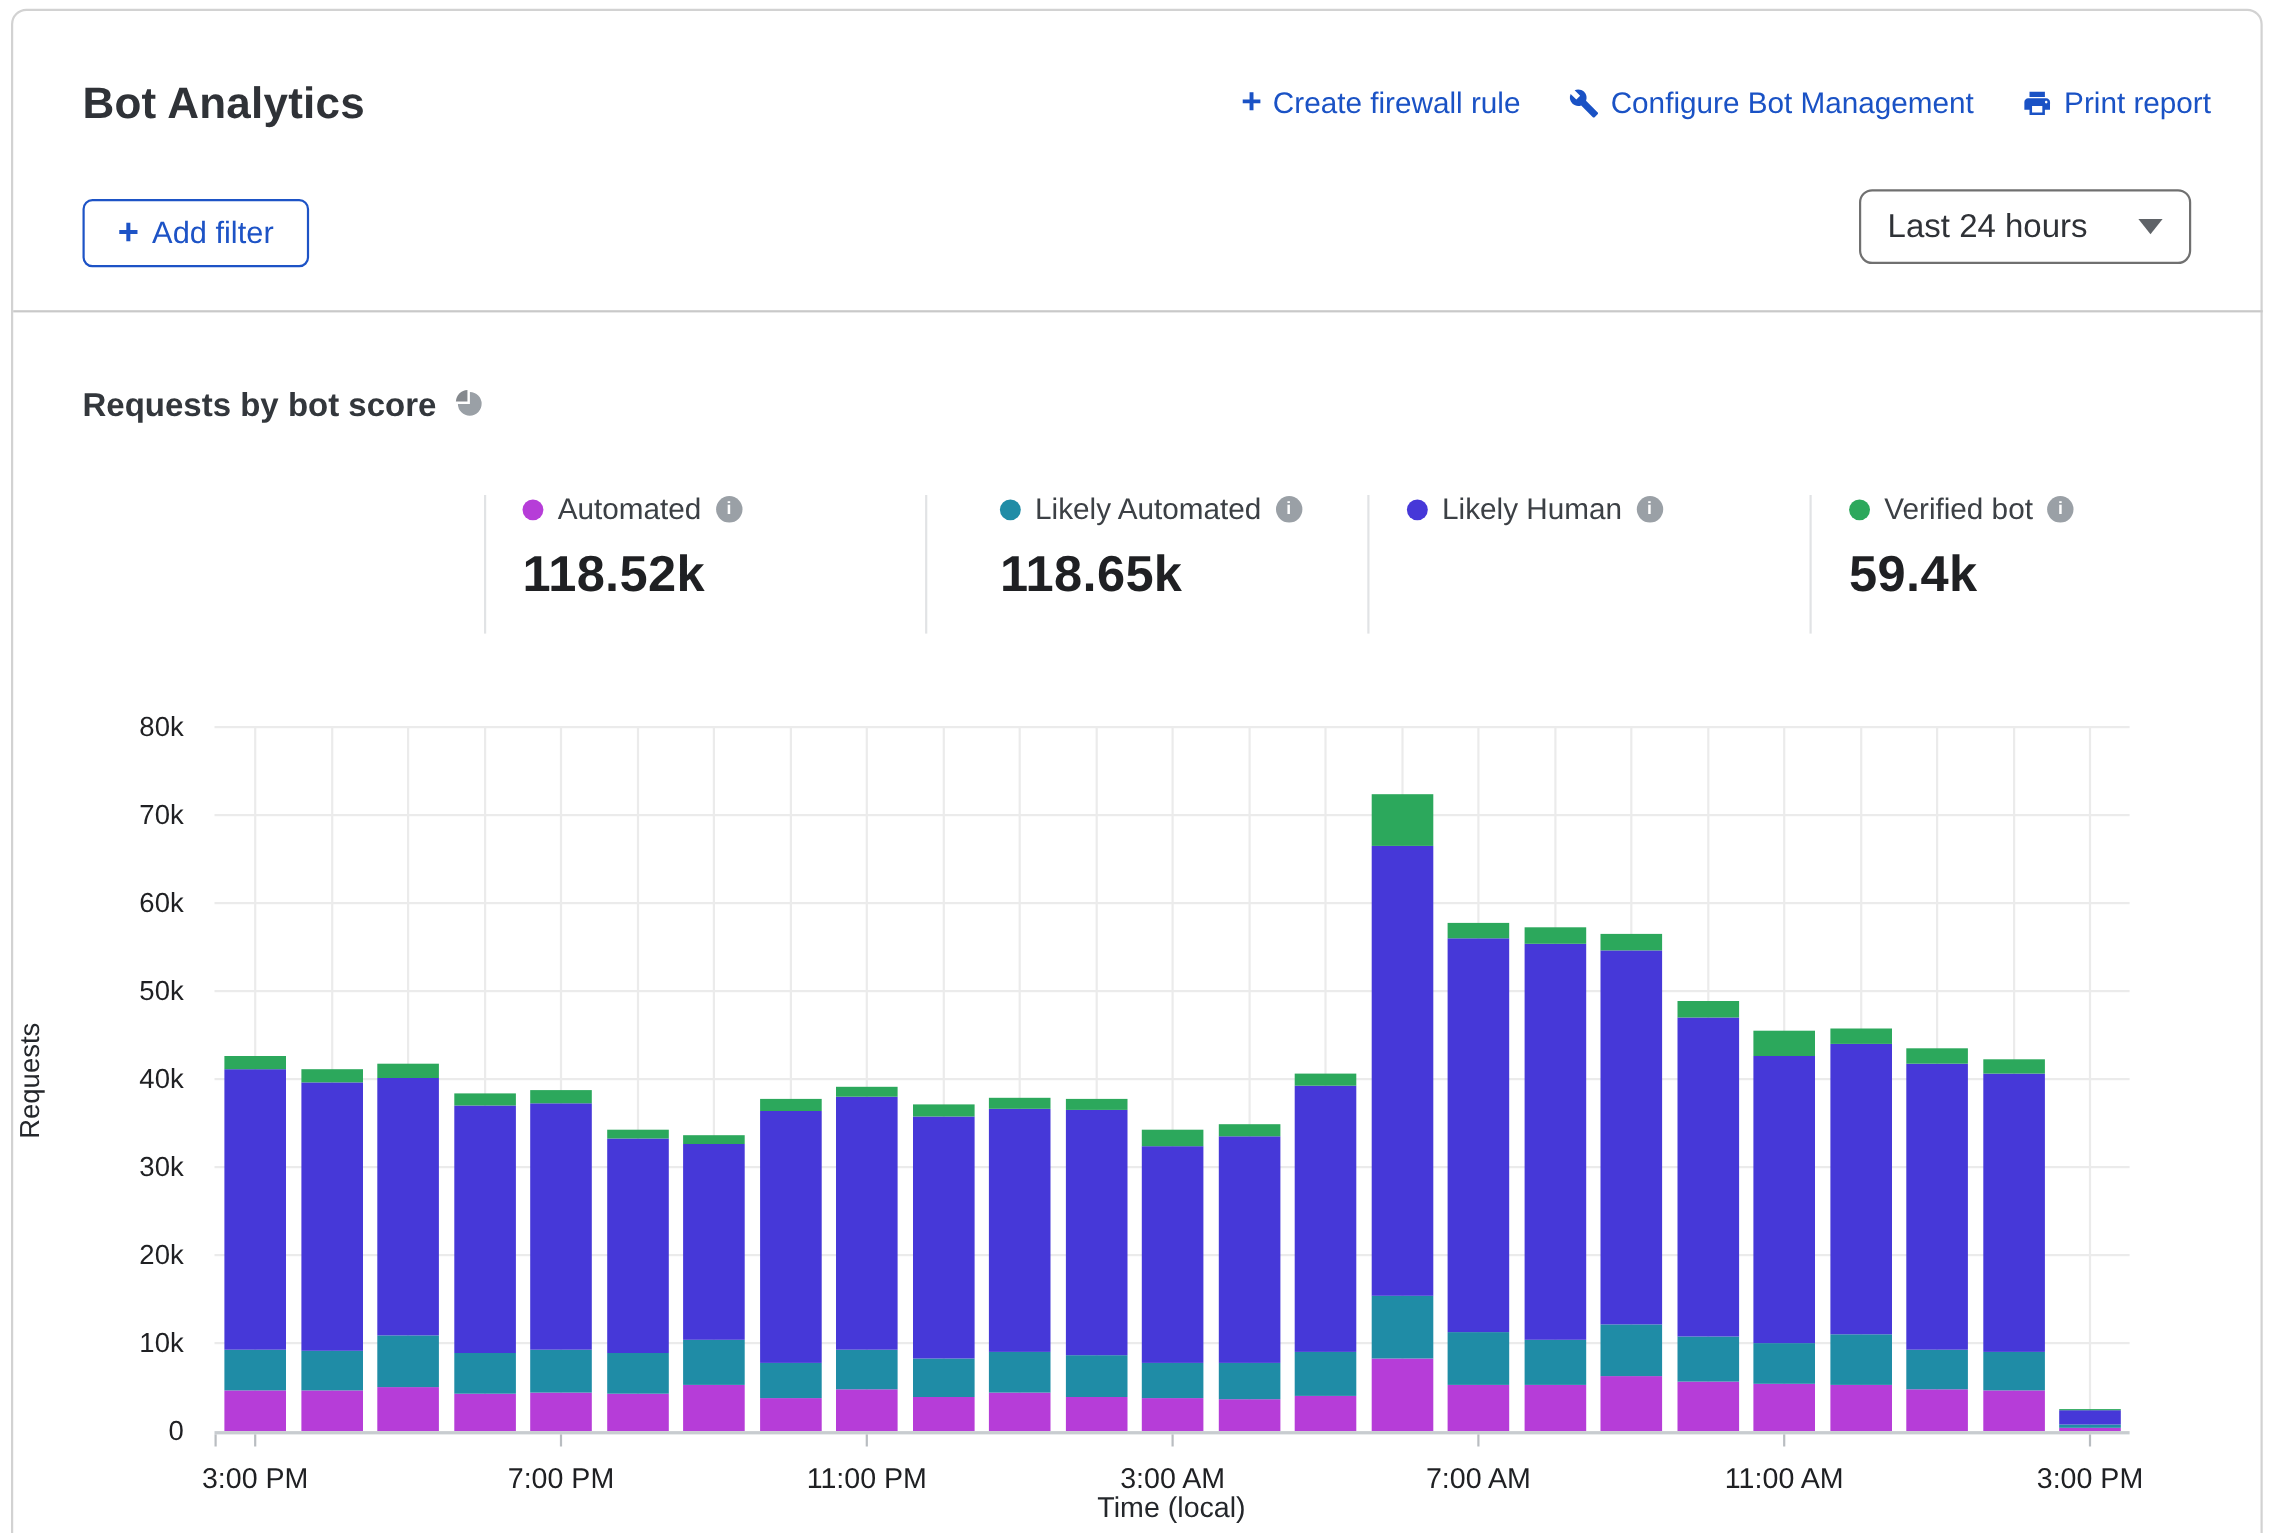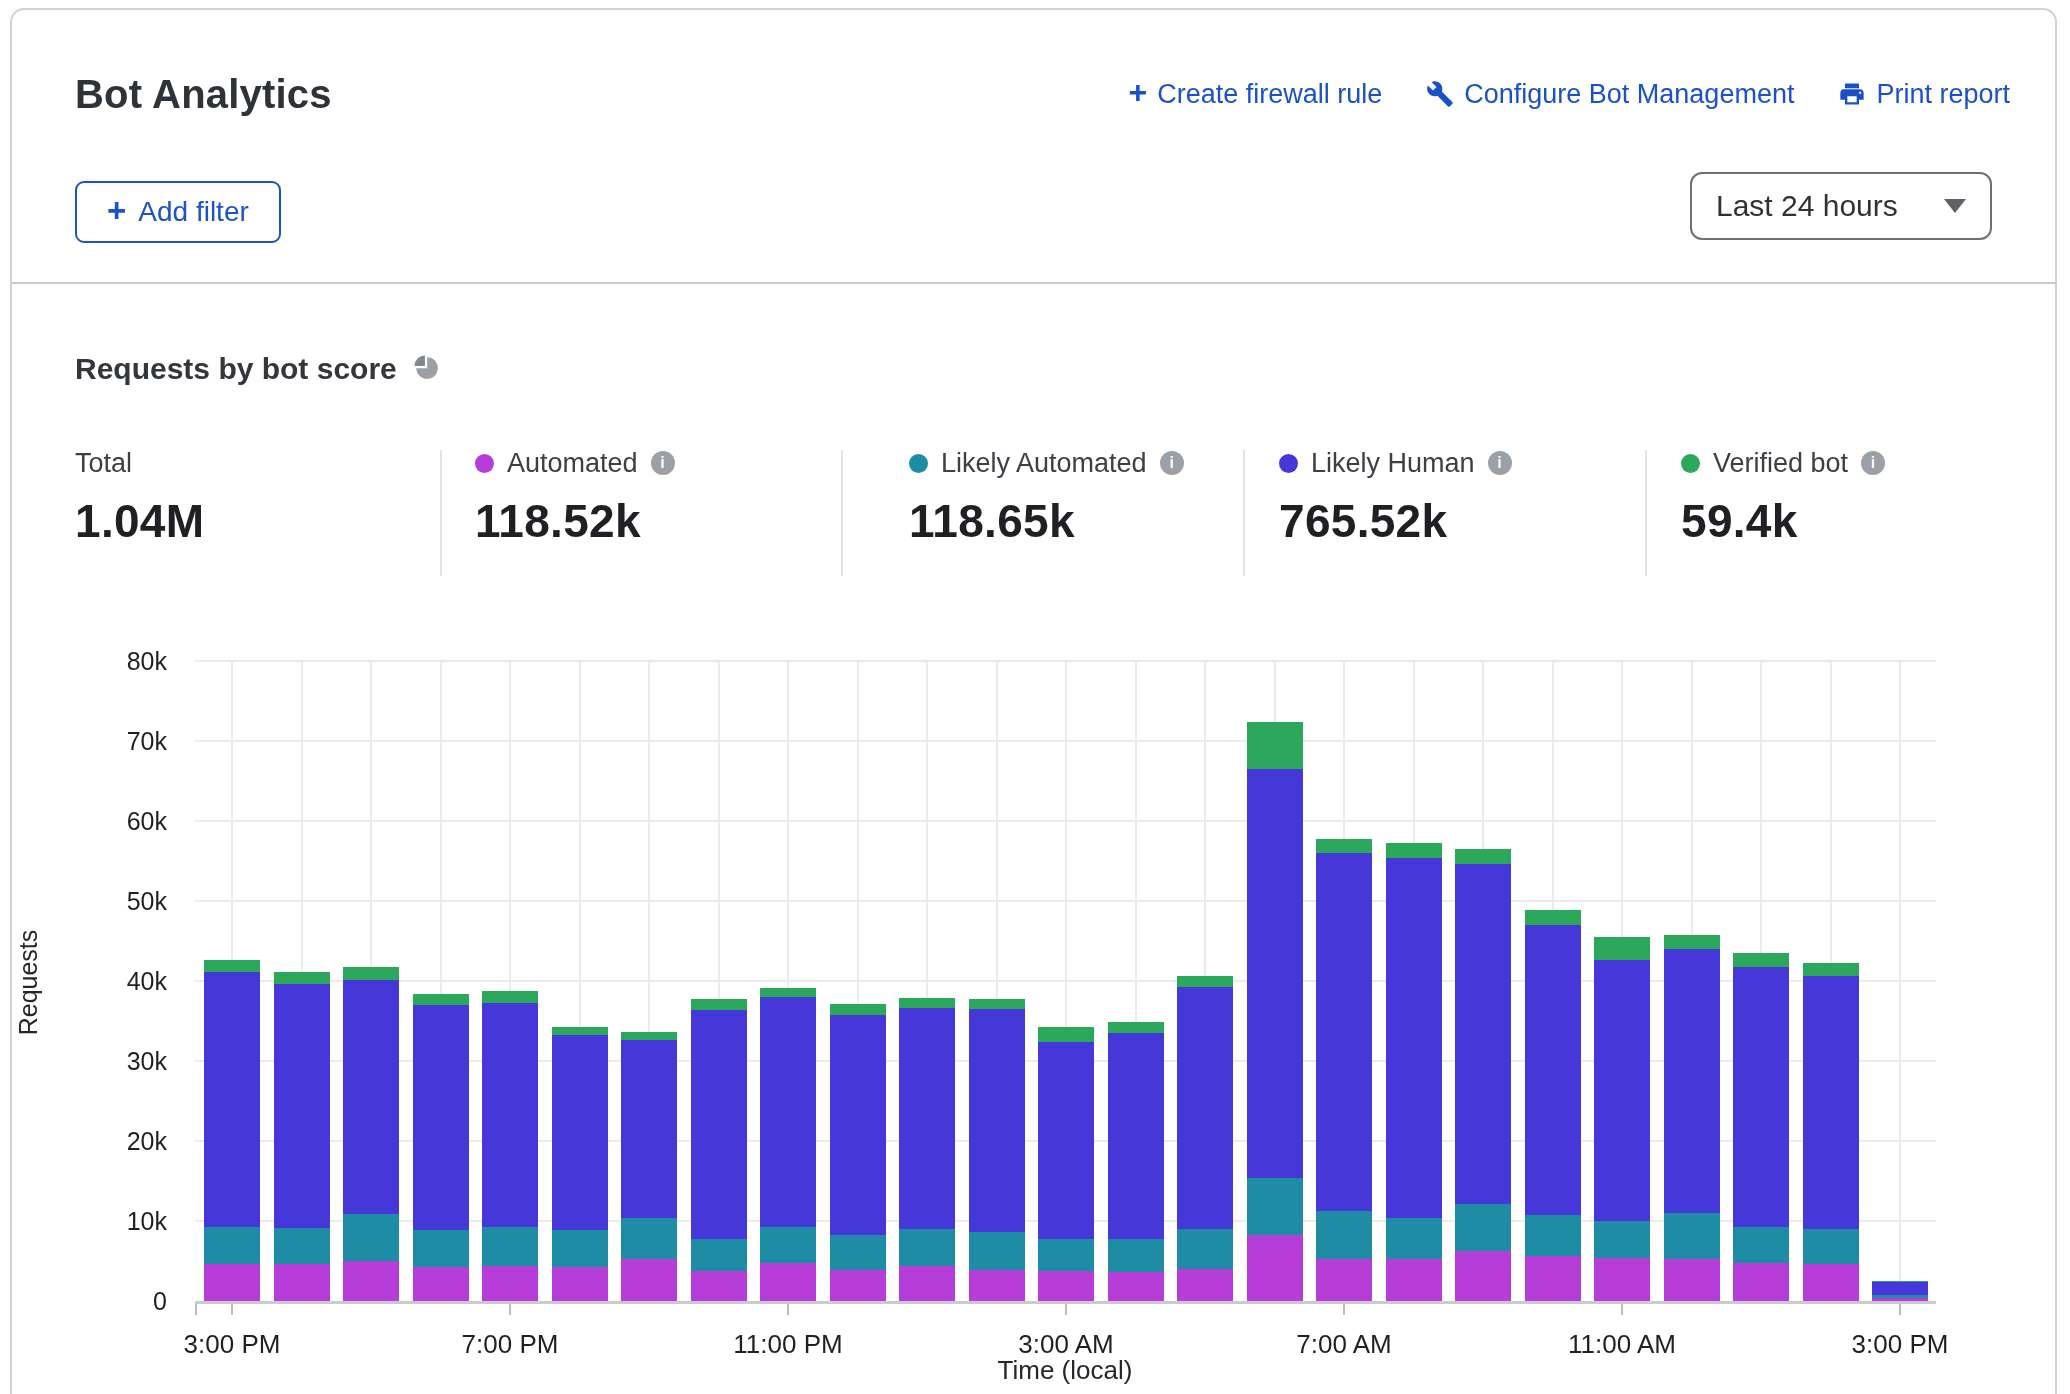--- a/index.html
+++ b/index.html
@@ -102,26 +102,20 @@
     <span class="section-title">Requests by bot score</span>
     <span>
       <svg width="27" height="27" viewBox="0 0 24 24">
         <path d="M10.6 10.6 V1.3 A9.6 9.6 0 0 0 1.3 10.6 Z" fill="#84888d"></path>
         <path d="M12.6 2.9 A9.6 9.6 0 1 1 2.9 12.6 H12.6 Z" fill="#9aa0a6"></path>
       </svg>
     </span>
   </div>
 
   <div class="stats">
-    <div class="stat" style="left:75px">
-      <div class="stat-label-row">
-        <span class="stat-label">Total</span>
-      </div>
-      <div class="stat-value">1.04M</div>
-    </div>
 
   <div class="stat" style="left: 475px;">
         <div class="stat-label-row">
           <span class="legend-dot" style="background:#b63dd8"></span>
           <span class="stat-label">Automated</span>
           <span class="info-icon">i</span>
         </div>
         <div class="stat-value">118.52k</div>
       </div>
       <div class="stat-divider" style="left: 440px;"></div>
@@ -133,21 +127,20 @@
         </div>
         <div class="stat-value">118.65k</div>
       </div>
       <div class="stat-divider" style="left: 841px;"></div>
       <div class="stat" style="left: 1279px;">
         <div class="stat-label-row">
           <span class="legend-dot" style="background:#4638d8"></span>
           <span class="stat-label">Likely Human</span>
           <span class="info-icon">i</span>
         </div>
-        <div class="stat-value">765.52k</div>
       </div>
       <div class="stat-divider" style="left: 1243px;"></div>
       <div class="stat" style="left: 1681px;">
         <div class="stat-label-row">
           <span class="legend-dot" style="background:#2ca85c"></span>
           <span class="stat-label">Verified bot</span>
           <span class="info-icon">i</span>
         </div>
         <div class="stat-value">59.4k</div>
       </div>

